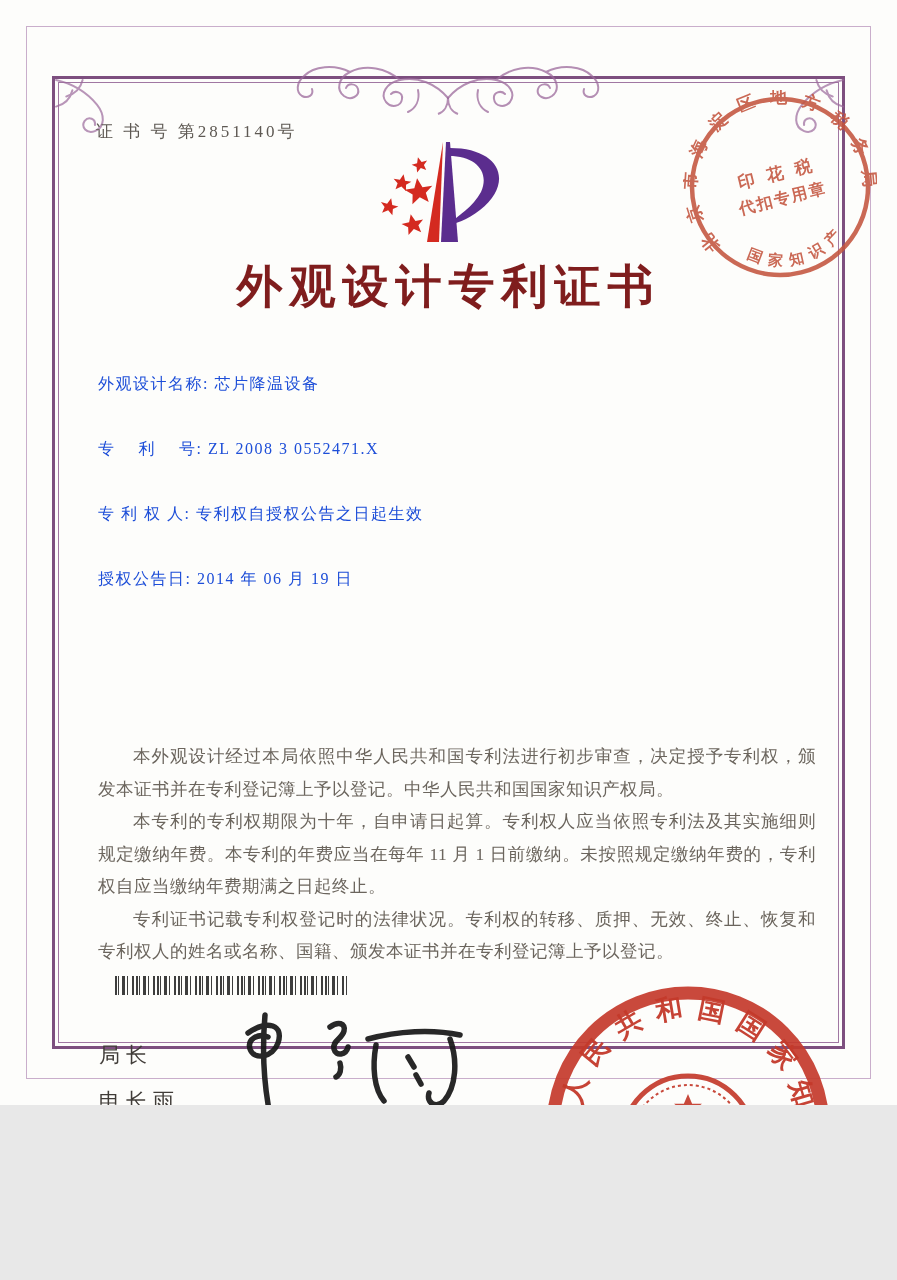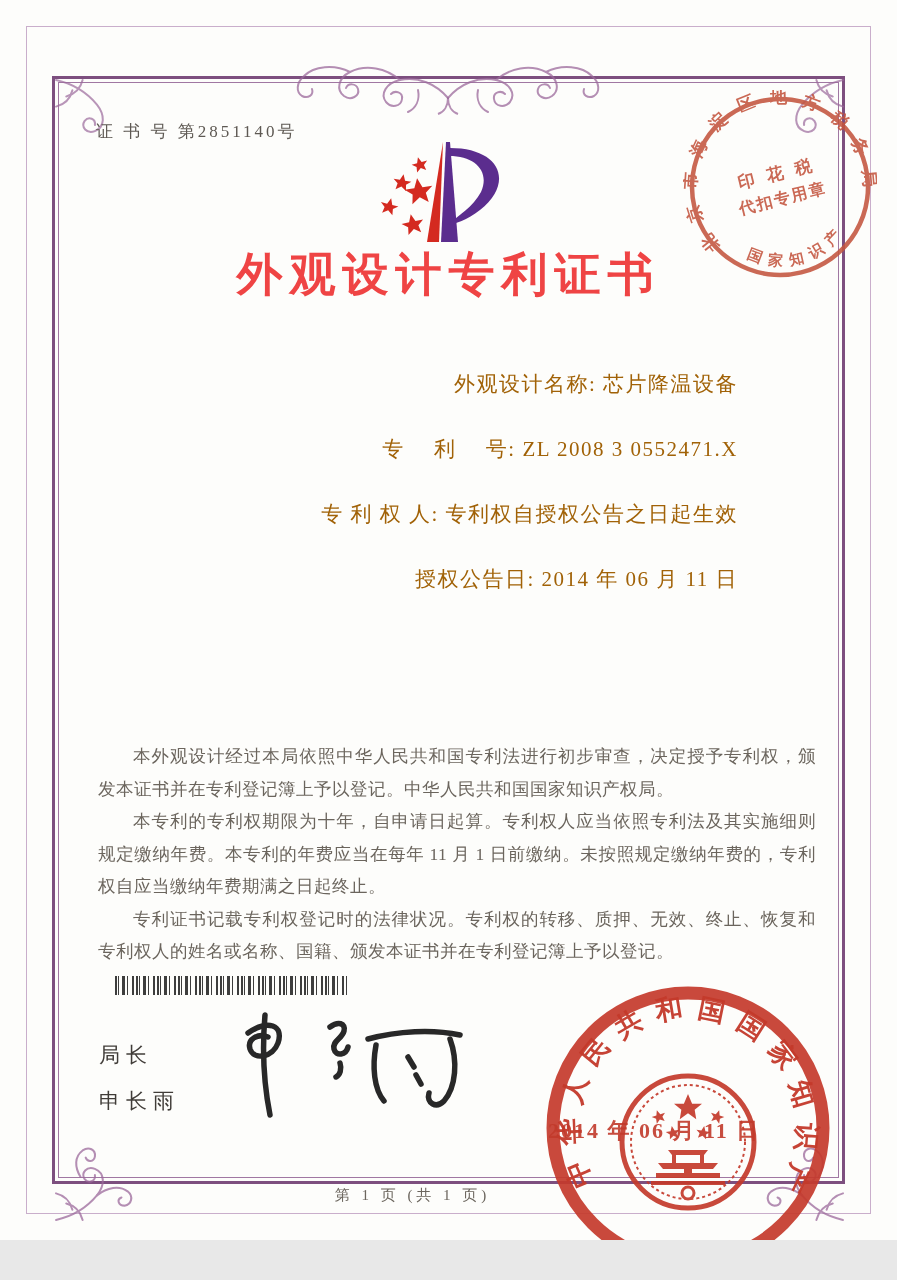--- a/index.html
+++ b/index.html
@@ -1,17 +1,17 @@
 <!DOCTYPE html>
 <html><head>
 <meta charset="utf-8">
 <style>
   html,body{margin:0;padding:0;background:#e8e8e8;}
   .page{
-    position:relative; width:897px; height:1240px; margin:0 auto;
+    position:relative; width:897px; height:1105px; margin:0 auto;
     background:#fdfdfb; overflow:hidden;
     font-family:"Liberation Serif","DejaVu Serif",serif;
     color:#555049;
   }
   
   .outer-frame{
     position:absolute; left:26px; top:26px; right:26px; bottom:26px;
     border:1px solid #c9aecb; pointer-events:none;
   }
   .main-frame{
@@ -30,29 +30,29 @@
   .orn-tl{left:54px; top:78px; transform:scale(-1,-1);}
   .orn-tr{left:753px; top:78px; transform:scaleY(-1);}
   
   .cert-no{
     position:absolute; left:96px; top:120px;
     font-size:17px; letter-spacing:3px; color:#5e5953;
   }
   .logo{position:absolute; left:350px; top:130px; width:210px; height:118px;}
   .tax-stamp{position:absolute; left:683px; top:90px; width:194px; height:194px; opacity:.88;}
   .title{
-    position:absolute; left:0; right:0; top:244px; margin:0;
+    position:absolute; left:0; right:0; top:244px; margin:12px;
     text-align:center; font-size:46px; font-weight:700;
-    letter-spacing:7px; color:#ef4444;
+    letter-spacing:7px; color:#7f1d1d;
   }
   
   .fields{position:absolute; left:98px; top:372px; width:640px;}
   .field{
-    font-size:21px; line-height:24px; margin-bottom:41px;
-    letter-spacing:1.5px; color:#a16207; white-space:pre;text-align:right;
+    font-size:16px; line-height:24px; margin-bottom:41px;
+    letter-spacing:1.5px; color:#1d4ed8; white-space:pre;
   }
   
   .body-text{position:absolute; left:98px; top:740px; width:718px;}
   .body-text p{
     margin:0; text-indent:2em; font-size:17.5px; line-height:32.5px;
     letter-spacing:0.5px; color:#6b655d; text-align:justify;
   }
   
   .barcode{
     position:absolute; left:115px; top:976px; width:232px; height:19px;
@@ -168,21 +168,21 @@
       <text x="0" y="17" text-anchor="middle" font-size="16" font-weight="700" fill="#c4553f" font-family="Liberation Serif, serif" letter-spacing="2">代扣专用章</text>
     </g>
   </svg>
 
   <h1 class="title">外观设计专利证书</h1>
 
   <div class="fields">
     <div class="field">外观设计名称: 芯片降温设备</div>
     <div class="field">专　 利　 号: ZL 2008 3 0552471.X</div>
     <div class="field">专 利 权 人: 专利权自授权公告之日起生效</div>
-    <div class="field">授权公告日: 2014 年 06 月 11 日</div>
+    <div class="field">授权公告日: 2014 年 06 月 19 日</div>
   </div>
 
   <div class="body-text">
     <p>本外观设计经过本局依照中华人民共和国专利法进行初步审查，决定授予专利权，颁发本证书并在专利登记簿上予以登记。中华人民共和国国家知识产权局。</p>
     <p>本专利的专利权期限为十年，自申请日起算。专利权人应当依照专利法及其实施细则规定缴纳年费。本专利的年费应当在每年 11 月 1 日前缴纳。未按照规定缴纳年费的，专利权自应当缴纳年费期满之日起终止。</p>
     <p>专利证书记载专利权登记时的法律状况。专利权的转移、质押、无效、终止、恢复和专利权人的姓名或名称、国籍、颁发本证书并在专利登记簿上予以登记。</p>
   </div>
 
   <div class="barcode"></div>
 

